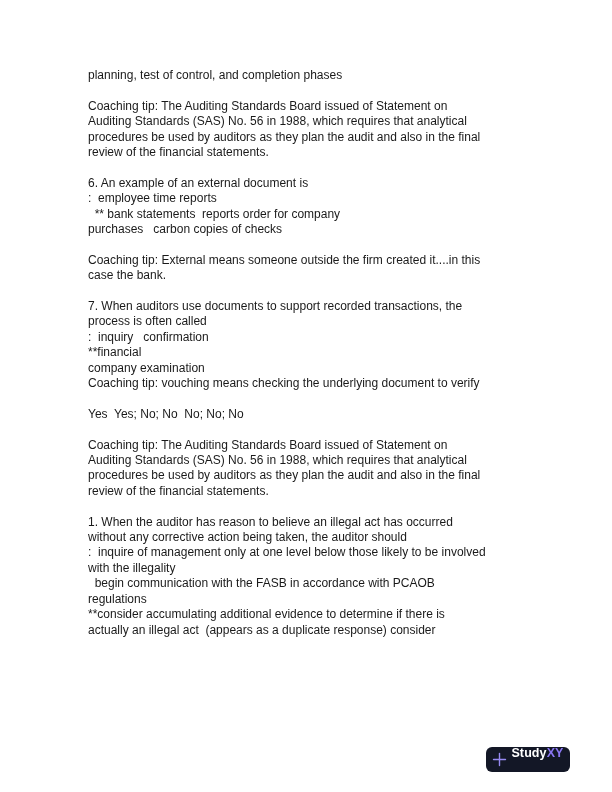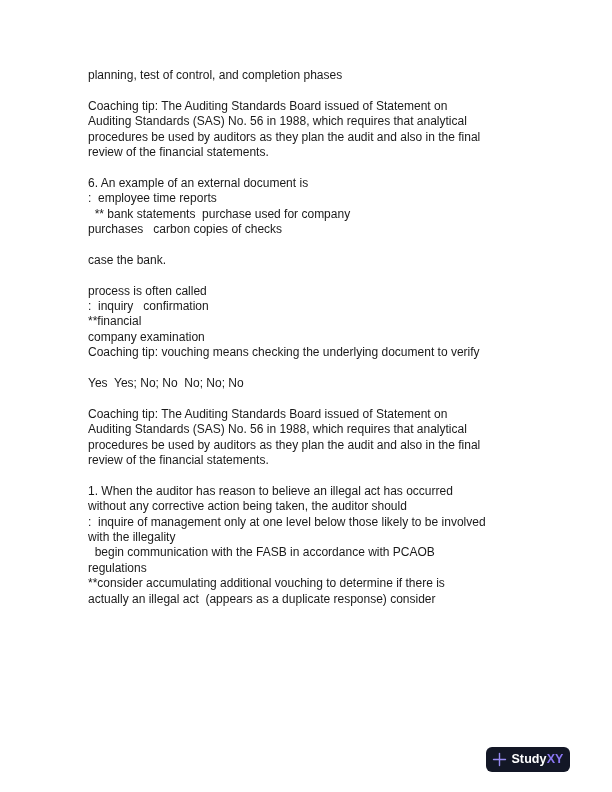--- a/index.html
+++ b/index.html
@@ -29,21 +29,20 @@
   .line { white-space: pre; }
   .logo-badge {
     position: absolute;
     left: 486px;
     top: 747px;
     width: 84px;
     height: 25px;
     background: #131726;
     border-radius: 6px;
     display: flex;
-    align-items: center;
     justify-content: center;
     gap: 4px;
     box-sizing: border-box;
     cursor: pointer;
   }
   .plus-wrap {
     display: flex;
     align-items: center;
     justify-content: center;
   }
@@ -67,27 +66,29 @@
       </div>
     <div class="para">
         <div class="line">Coaching tip: The Auditing Standards Board issued of Statement on</div>
         <div class="line">Auditing Standards (SAS) No. 56 in 1988, which requires that analytical</div>
         <div class="line">procedures be used by auditors as they plan the audit and also in the final</div>
         <div class="line">review of the financial statements.</div>
       </div>
     <div class="para">
         <div class="line">6. An example of an external document is</div>
         <div class="line">:  employee time reports</div>
-        <div class="line">  ** bank statements  purchase used for company</div>
+        <div class="line">  ** bank statements  reports order for company</div>
         <div class="line">purchases   carbon copies of checks</div>
       </div>
     <div class="para">
+        <div class="line">Coaching tip: External means someone outside the firm created it....in this</div>
         <div class="line">case the bank.</div>
       </div>
     <div class="para">
+        <div class="line">7. When auditors use documents to support recorded transactions, the</div>
         <div class="line">process is often called</div>
         <div class="line">:  inquiry   confirmation</div>
         <div class="line">**financial</div>
         <div class="line">company examination</div>
         <div class="line">Coaching tip: vouching means checking the underlying document to verify</div>
       </div>
     <div class="para">
         <div class="line">Yes  Yes; No; No  No; No; No</div>
       </div>
     <div class="para">
@@ -96,21 +97,21 @@
         <div class="line">procedures be used by auditors as they plan the audit and also in the final</div>
         <div class="line">review of the financial statements.</div>
       </div>
     <div class="para">
         <div class="line">1. When the auditor has reason to believe an illegal act has occurred</div>
         <div class="line">without any corrective action being taken, the auditor should</div>
         <div class="line">:  inquire of management only at one level below those likely to be involved</div>
         <div class="line">with the illegality</div>
         <div class="line">  begin communication with the FASB in accordance with PCAOB</div>
         <div class="line">regulations</div>
-        <div class="line">**consider accumulating additional vouching to determine if there is</div>
+        <div class="line">**consider accumulating additional evidence to determine if there is</div>
         <div class="line">actually an illegal act  (appears as a duplicate response) consider</div>
       </div>
   </div>
 
   <div class="logo-badge">
     <span class="plus-wrap">
       <svg width="15" height="15" viewBox="0 0 15 15">
         <line x1="7.5" y1="1.5" x2="7.5" y2="13.5" stroke="#978af2" stroke-width="1.4" stroke-linecap="round"></line>
         <line x1="1.5" y1="7.5" x2="13.5" y2="7.5" stroke="#978af2" stroke-width="1.4" stroke-linecap="round"></line>
       </svg>

